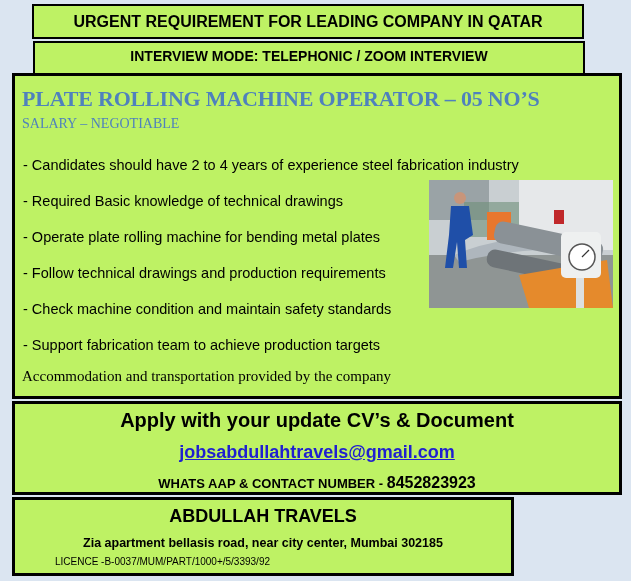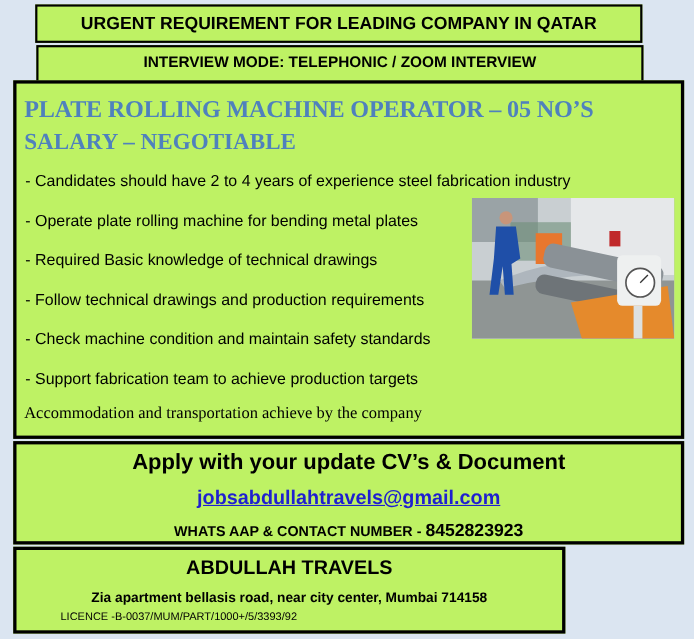--- a/index.html
+++ b/index.html
@@ -14,22 +14,22 @@
     #b4 { left: 12px; top: 401px; width: 610px; height: 94px; border-width: 3px; }
     #b5 { left: 12px; top: 497px; width: 502px; height: 79px; border-width: 3px; }
     .center-line { text-align: center; font-weight: bold; color: #000; }
     #b1 .center-line { font-size: 16px; line-height: 31px; }
     #b2 .center-line { font-size: 14px; line-height: 26px; }
     .title {
       position: absolute; left: 7px; top: 10px; font-family: "Liberation Serif", serif; font-weight: bold;
       color: #4f81bd; font-size: 22px; letter-spacing: -0.2px; white-space: nowrap;
     }
     .salary {
-      position: absolute; left: 7px; top: 40px; font-family: "Liberation Serif", serif; font-weight: bold;
-      color: #4f81bd; font-size: 21px; white-space: nowrap;
+      position: absolute; left: 7px; top: 40px; font-family: "Liberation Serif", serif; font-weight: normal;
+      color: #4f81bd; font-size: 14px; white-space: nowrap;
     }
     .bullets { position: absolute; left: 8px; top: 78px; margin: 0; padding: 0; list-style: none; }
     .bullets li { font-size: 14.5px; color: #000; height: 36px; line-height: 22px; white-space: nowrap; }
     .accom {
       position: absolute; left: 7px; top: 292px; font-family: "Liberation Serif", serif; font-size: 15px;
       color: #000; white-space: nowrap;
     }
     .photo {
       position: absolute; left: 414px; top: 104px; width: 184px; height: 128px; overflow: hidden;
       background: #b9c0c3;
@@ -54,27 +54,27 @@
 
 <div class="box" id="b2">
   <div class="center-line">INTERVIEW MODE: TELEPHONIC / ZOOM INTERVIEW</div>
 </div>
 
 <div class="box" id="b3">
   <div class="title">PLATE ROLLING MACHINE OPERATOR – 05 NO’S</div>
   <div class="salary">SALARY – NEGOTIABLE</div>
   <ul class="bullets">
     <li>- Candidates should have 2 to 4 years of experience steel fabrication industry</li>
+    <li>- Required Basic knowledge of technical drawings</li>
     <li>- Operate plate rolling machine for bending metal plates</li>
-    <li>- Required Basic knowledge of technical drawings</li>
     <li>- Follow technical drawings and production requirements</li>
     <li>- Check machine condition and maintain safety standards</li>
     <li>- Support fabrication team to achieve production targets</li>
   </ul>
-  <div class="accom">Accommodation and transportation achieve by the company</div>
+  <div class="accom">Accommodation and transportation provided by the company</div>
 
   <div class="photo">
     <svg width="184" height="128" viewBox="0 0 184 128" xmlns="http://www.w3.org/2000/svg">
       <rect x="0" y="0" width="184" height="128" fill="#c9cfd2"></rect>
       <rect x="90" y="0" width="94" height="70" fill="#e6e8ea"></rect>
       <rect x="0" y="0" width="60" height="40" fill="#9aa3a6"></rect>
       <rect x="35" y="22" width="55" height="35" fill="#6f8f7a" opacity="0.6"></rect>
       <rect x="0" y="75" width="184" height="53" fill="#8f9594"></rect>
       <rect x="125" y="30" width="10" height="14" fill="#c0282a"></rect>
 
@@ -101,15 +101,15 @@
 <div class="box" id="b4">
   <div class="apply">Apply with your update CV’s &amp; Document</div>
   <a class="email">jobsabdullahtravels@gmail.com</a>
   <div class="contact">
     <span>WHATS AAP &amp; CONTACT NUMBER - </span><span class="num">8452823923</span>
   </div>
 </div>
 
 <div class="box" id="b5">
   <div class="company">ABDULLAH TRAVELS</div>
-  <div class="address">Zia apartment bellasis road, near city center, Mumbai 714158</div>
+  <div class="address">Zia apartment bellasis road, near city center, Mumbai 302185</div>
   <div class="licence">LICENCE -B-0037/MUM/PART/1000+/5/3393/92</div>
 </div>
 
 </body></html>

